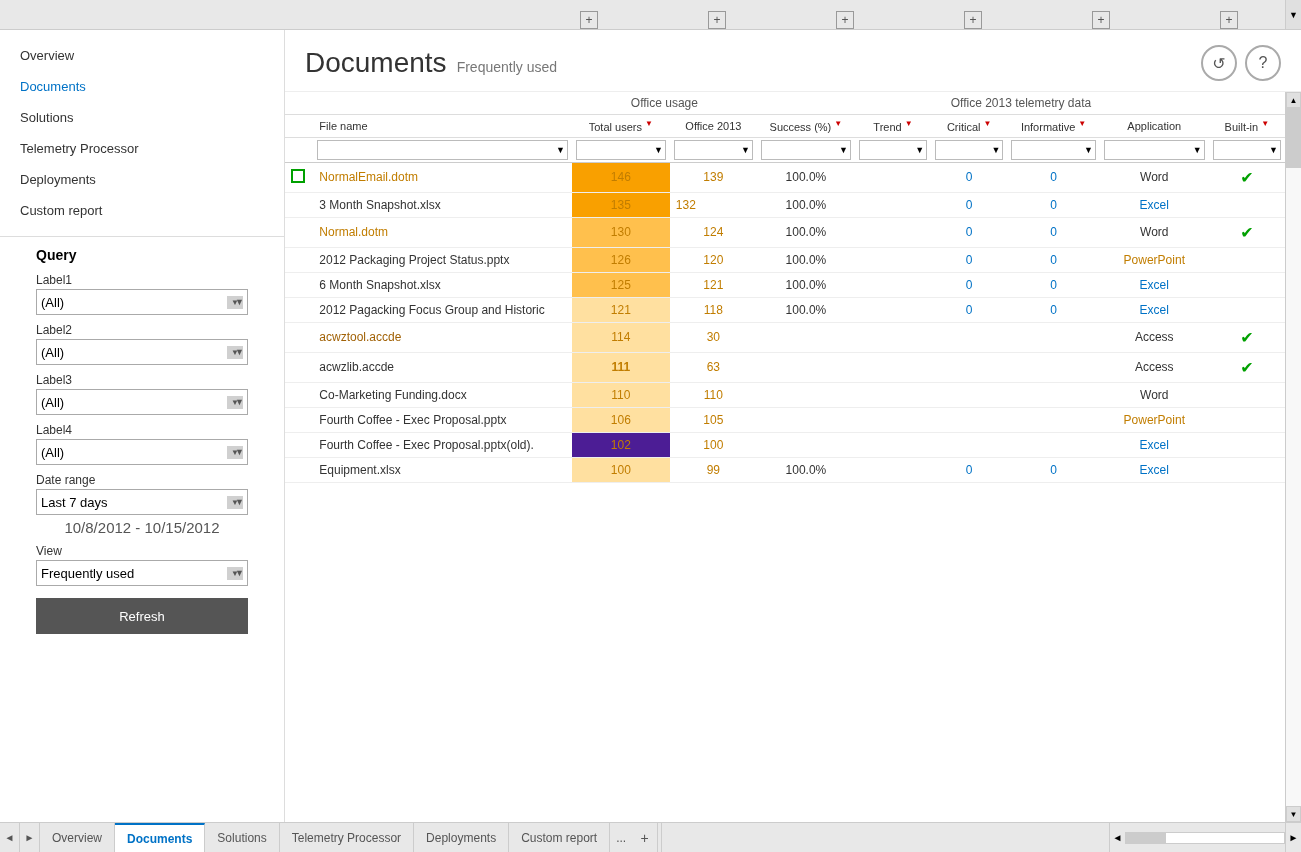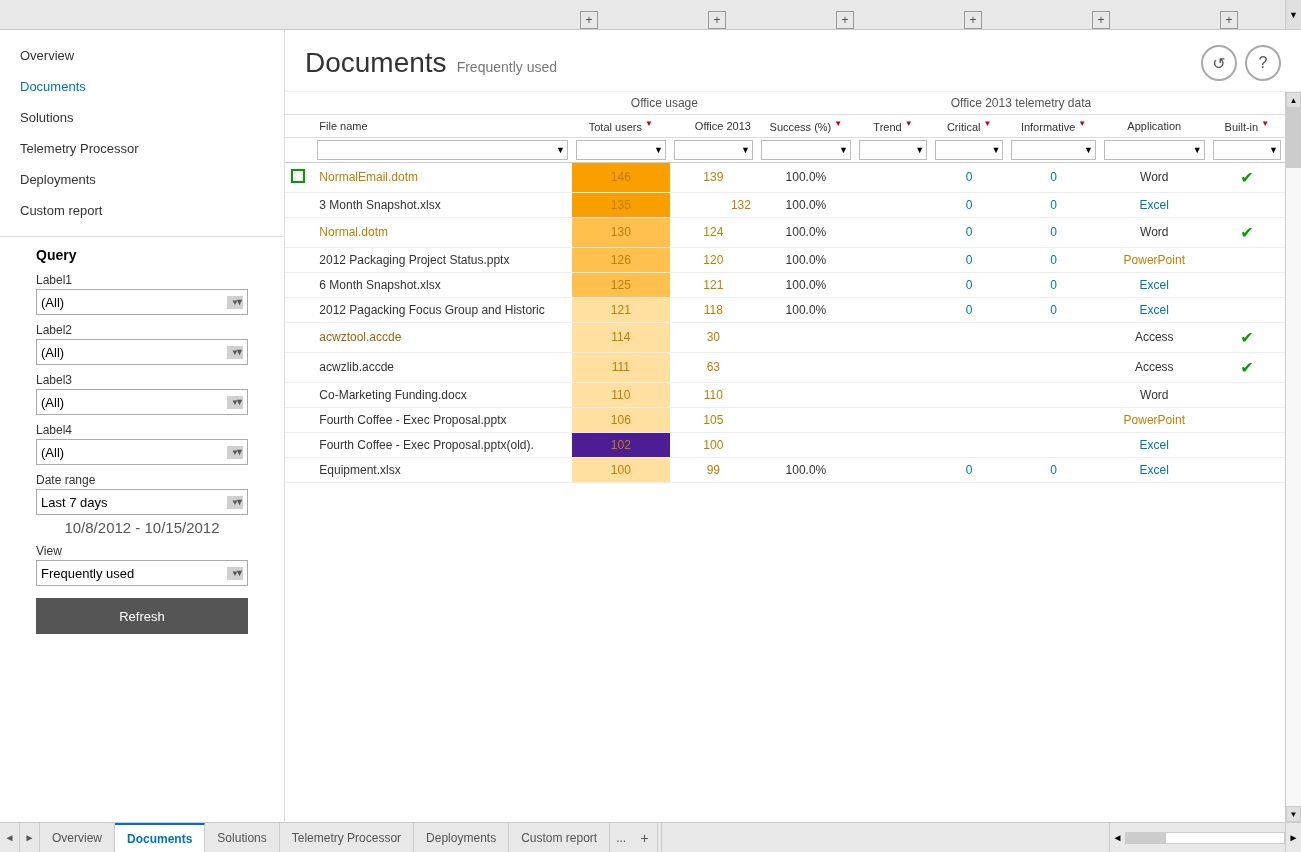--- a/index.html
+++ b/index.html
@@ -510,21 +510,21 @@
             </tr>
             <tr class="col-header-row">
               <th></th>
               <th>
                 <span>File name</span>
               </th>
               <th style="text-align:center;">
                 <span>Total users</span>
                 <span class="sort-indicator">▼</span>
               </th>
-              <th style="text-align:right;margin-top:44px;">
+              <th style="text-align:center;margin-top:44px;">
                 <span>Office 2013</span>
               </th>
               <th style="text-align:center;">
                 <span>Success (%)</span>
                 <span class="sort-indicator">▼</span>
               </th>
               <th style="text-align:center;">
                 <span>Trend</span>
                 <span class="sort-indicator">▼</span>
               </th>
@@ -604,21 +604,21 @@
                 <td style="text-align: center;"></td>
                 <td style="text-align: center;"><a class="zero-link">0</a></td>
                 <td style="text-align: center;"><a class="zero-link">0</a></td>
                 <td style="text-align: center;"><span style="color:#333;">Word</span></td>
                 <td style="text-align: center;"><span class="checkmark">✔</span></td>
               </tr>
               <tr class="data-row">
                 <td></td>
                 <td><a class="file-name-link" style="color:#333;">3 Month Snapshot.xlsx</a></td>
                 <td style="background: rgb(249, 160, 0); text-align: center;"><a class="number-link">135</a></td>
-                <td style="text-align: right; margin-left: 10px;"><a class="number-link">132</a></td>
+                <td style="text-align: left; margin-left: 10px;"><a class="number-link">132</a></td>
                 <td style="text-align: center;">100.0%</td>
                 <td style="text-align: center;"></td>
                 <td style="text-align: center;"><a class="zero-link">0</a></td>
                 <td style="text-align: center;"><a class="zero-link">0</a></td>
                 <td style="text-align: center;"><span style="color:#0072c6;">Excel</span></td>
                 <td style="text-align: center;"></td>
               </tr>
               <tr class="data-row">
                 <td></td>
                 <td><a class="file-name-link" style="color:#c17d00;">Normal.dotm</a></td>
@@ -675,21 +675,21 @@
                 <td style="text-align: center;"></td>
                 <td style="text-align: center;"></td>
                 <td style="text-align: center;"></td>
                 <td style="text-align: center;"></td>
                 <td style="text-align: center;"><span style="color:#333;">Access</span></td>
                 <td style="text-align: center;"><span class="checkmark">✔</span></td>
               </tr>
               <tr class="data-row">
                 <td></td>
                 <td><a class="file-name-link" style="color:#333;">acwzlib.accde</a></td>
-                <td style="background: rgb(255, 224, 160); text-align: center;"><a class="number-link">111</a></td>
+                <td style="background: rgb(255, 224, 160); text-align: center; font-weight: bold;"><a class="number-link">111</a></td>
                 <td style="text-align: center;"><a class="number-link">63</a></td>
                 <td style="text-align: center;"></td>
                 <td style="text-align: center;"></td>
                 <td style="text-align: center;"></td>
                 <td style="text-align: center;"></td>
                 <td style="text-align: center;"><span style="color:#333;">Access</span></td>
                 <td style="text-align: center;"><span class="checkmark">✔</span></td>
               </tr>
               <tr class="data-row">
                 <td></td>

